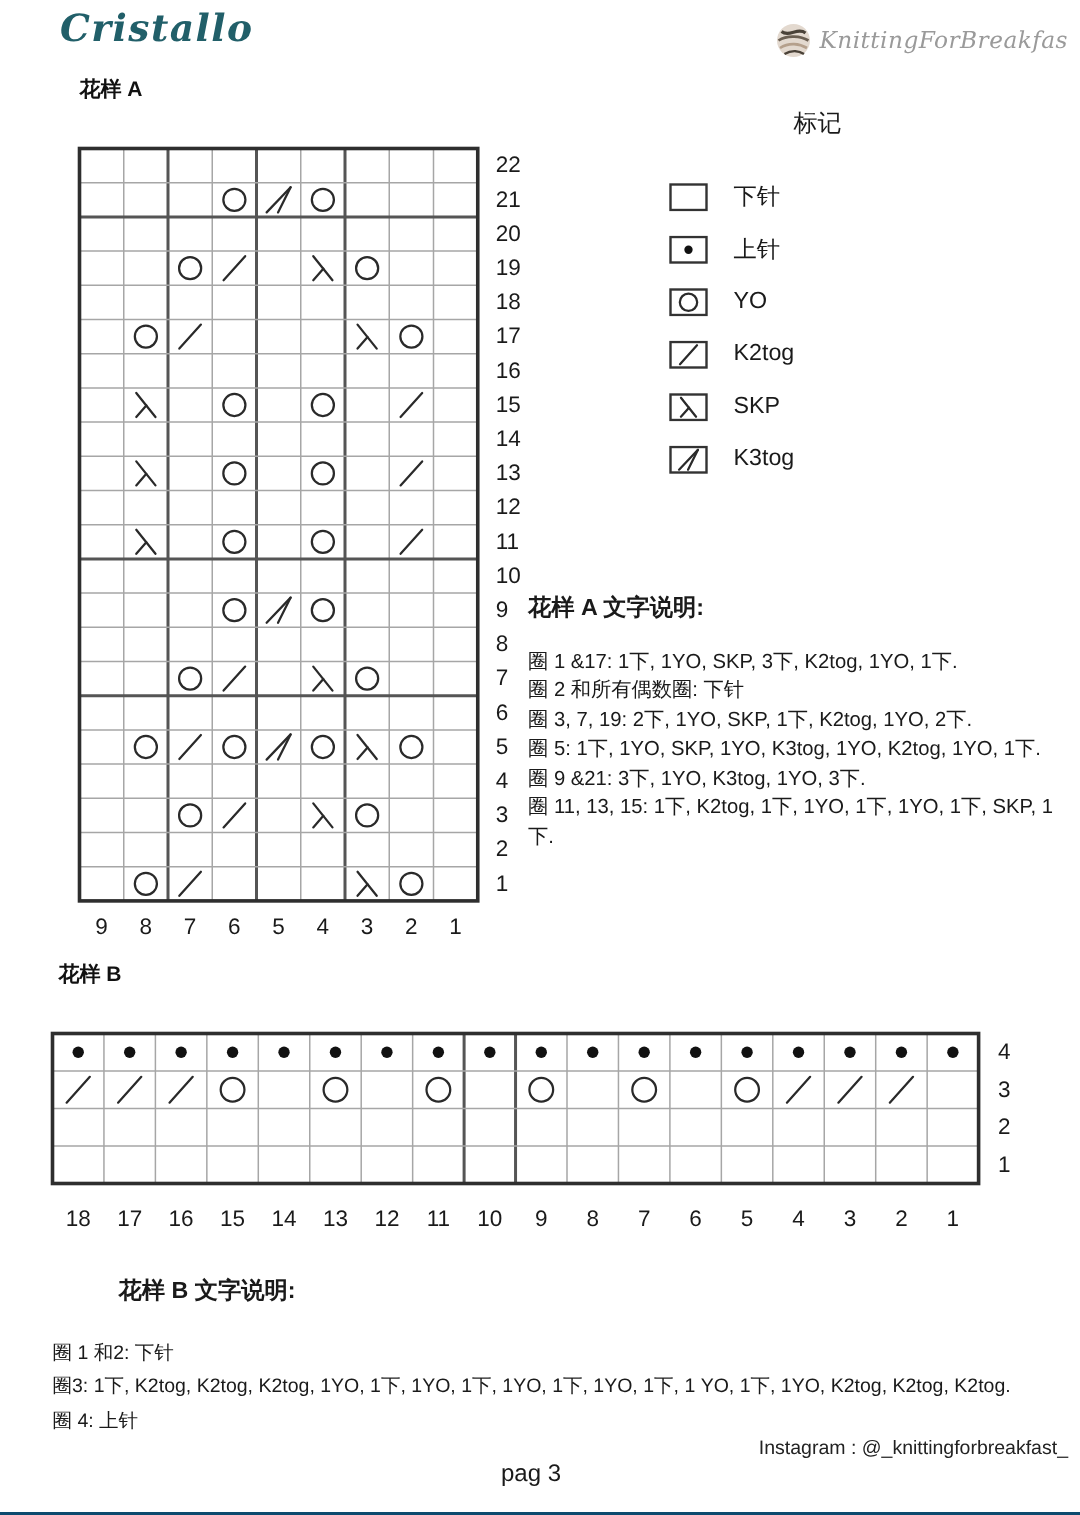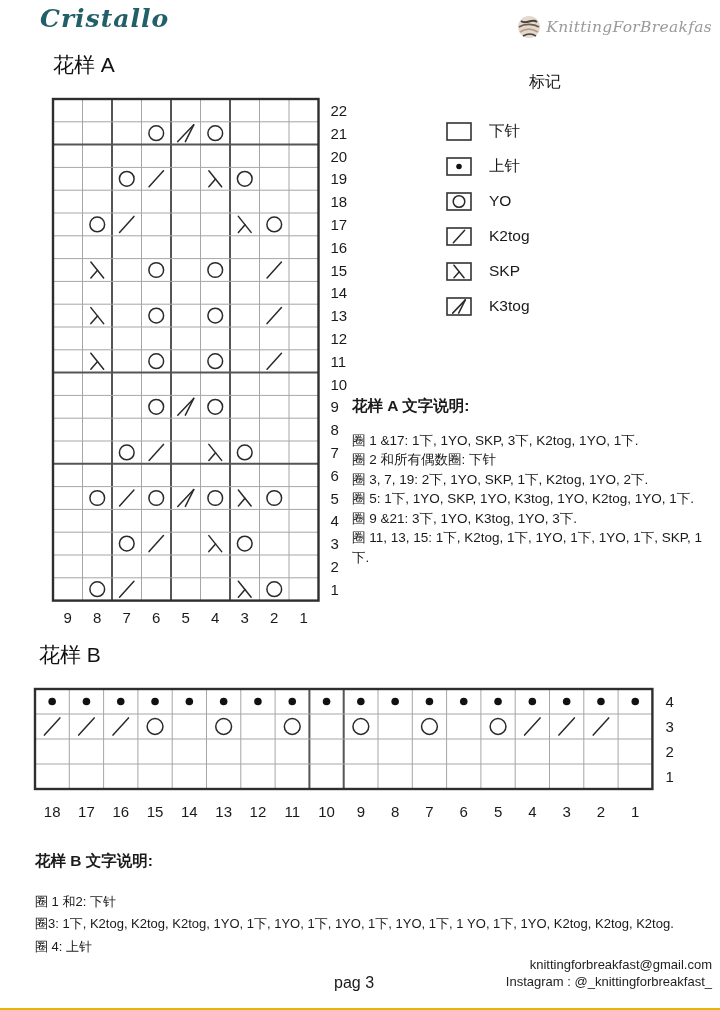--- a/index.html
+++ b/index.html
@@ -1,50 +1,50 @@
 <!DOCTYPE html>
 <html><head>
 <meta charset="utf-8">
 <style>
   html,body{margin:0;padding:0;background:#fff;}
   .page{
     position:relative;width:720px;height:1010px;background:#ffffff;
     font-family:"Liberation Sans",sans-serif;color:#1a1a1a;overflow:hidden;
-    border-bottom:2px solid #eab308;box-sizing:border-box;padding-left:12px;
+    border-bottom:2px solid #0c4a6e;box-sizing:border-box;padding-left:12px;
   }
   
   .logo{
     position:absolute;left:40px;top:4px;
     font-family:"DejaVu Serif",serif;font-style:italic;font-weight:bold;
     font-size:25px;letter-spacing:1px;
   }
   .brand{position:absolute;right:8px;top:15px;display:flex;align-items:center;gap:5px;}
   .brand-name{
     font-family:"DejaVu Serif",serif;font-style:italic;font-size:15.5px;letter-spacing:.3px;
   }
   
-  .sec-title{position:absolute;font-size:21px;font-weight:normal;color:#111;}
+  .sec-title{position:absolute;font-size:14px;font-weight:bold;color:#111;}
   #titleA{left:53px;top:51px;}
   #titleB{left:39px;top:641px;}
   
   .chart{position:absolute;}
   #chartA{left:39px;top:91px;text-decoration:underline;}
   #chartB{left:21px;top:675px;}
   svg text{font-family:"Liberation Sans",sans-serif;fill:#1a1a1a;}
   
   .legend-title{position:absolute;left:529px;top:72px;font-size:16px;font-weight:normal;}
   .legend{position:absolute;left:446px;top:121px;}
   .legend-item{display:flex;align-items:center;height:20px;margin-bottom:15px;}
   .legend-label{margin-left:17px;font-size:15.5px;}
   
   .instructions{position:absolute;font-size:13.5px;line-height:19.5px;}
   #instrBlockA{left:352px;top:360px;width:364px;margin-top:36px;}
   #instrBlockB{left:35px;top:850px;width:685px;font-size:13px;line-height:22.5px;}
   .instr-heading{font-size:15.5px;font-weight:bold;margin-bottom:15px;}
-  #instrBlockB .instr-heading{margin-bottom:18px;}
+  #instrBlockB .instr-heading{margin-bottom:18px;margin-left:44px;}
   .instr-line b{font-weight:normal;}
   #instrBlockB .instr-line{white-space:nowrap;}
   
   .footer-page{position:absolute;left:334px;top:974px;font-size:16px;}
   .footer-contact{position:absolute;right:8px;top:956px;text-align:right;font-size:13px;line-height:17px;color:#222;}
 </style>
 </head>
 <body>
 
 <div class="page">
@@ -326,17 +326,16 @@
     <div class="instr-heading">花样 B 文字说明:</div>
     <div id="instrB">
         <div class="instr-line"><b>圈 1 和2:</b><span> 下针</span></div>
         <div class="instr-line"><b>圈3:</b><span> 1下, K2tog, K2tog, K2tog, 1YO, 1下, 1YO, 1下, 1YO, 1下, 1YO, 1下, 1 YO, 1下, 1YO,  K2tog, K2tog, K2tog.</span></div>
         <div class="instr-line"><b>圈 4:</b><span> 上针</span></div>
       </div>
   </div>
 
   <div class="footer-page">pag 3</div>
   <div class="footer-contact">
-    <div>knittingforbreakfast@gmail.com</div>
     <div>Instagram : @_knittingforbreakfast_</div>
   </div>
 
 </div>
 
 </body></html>

